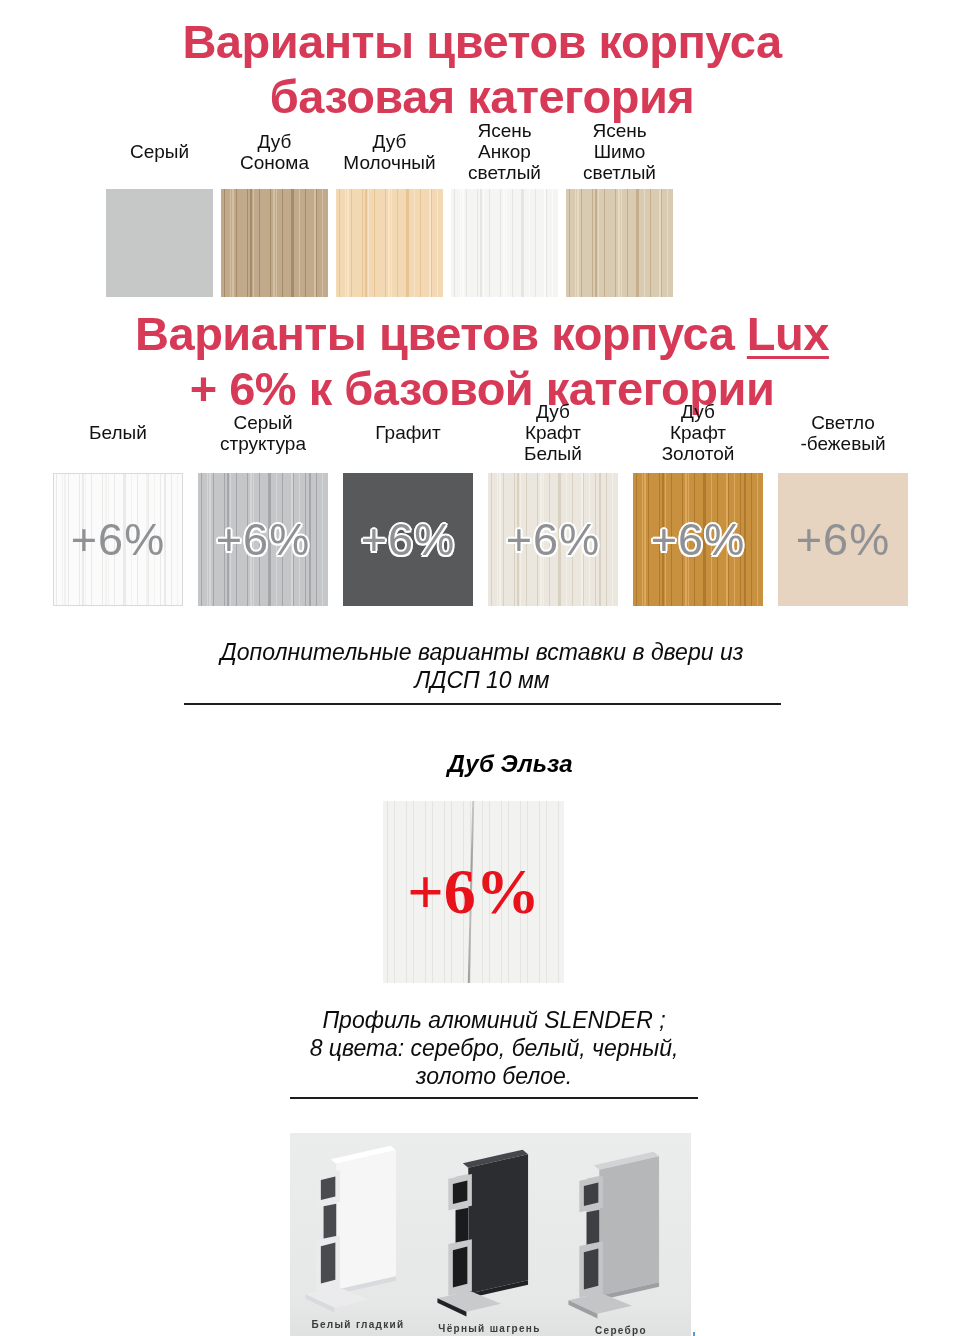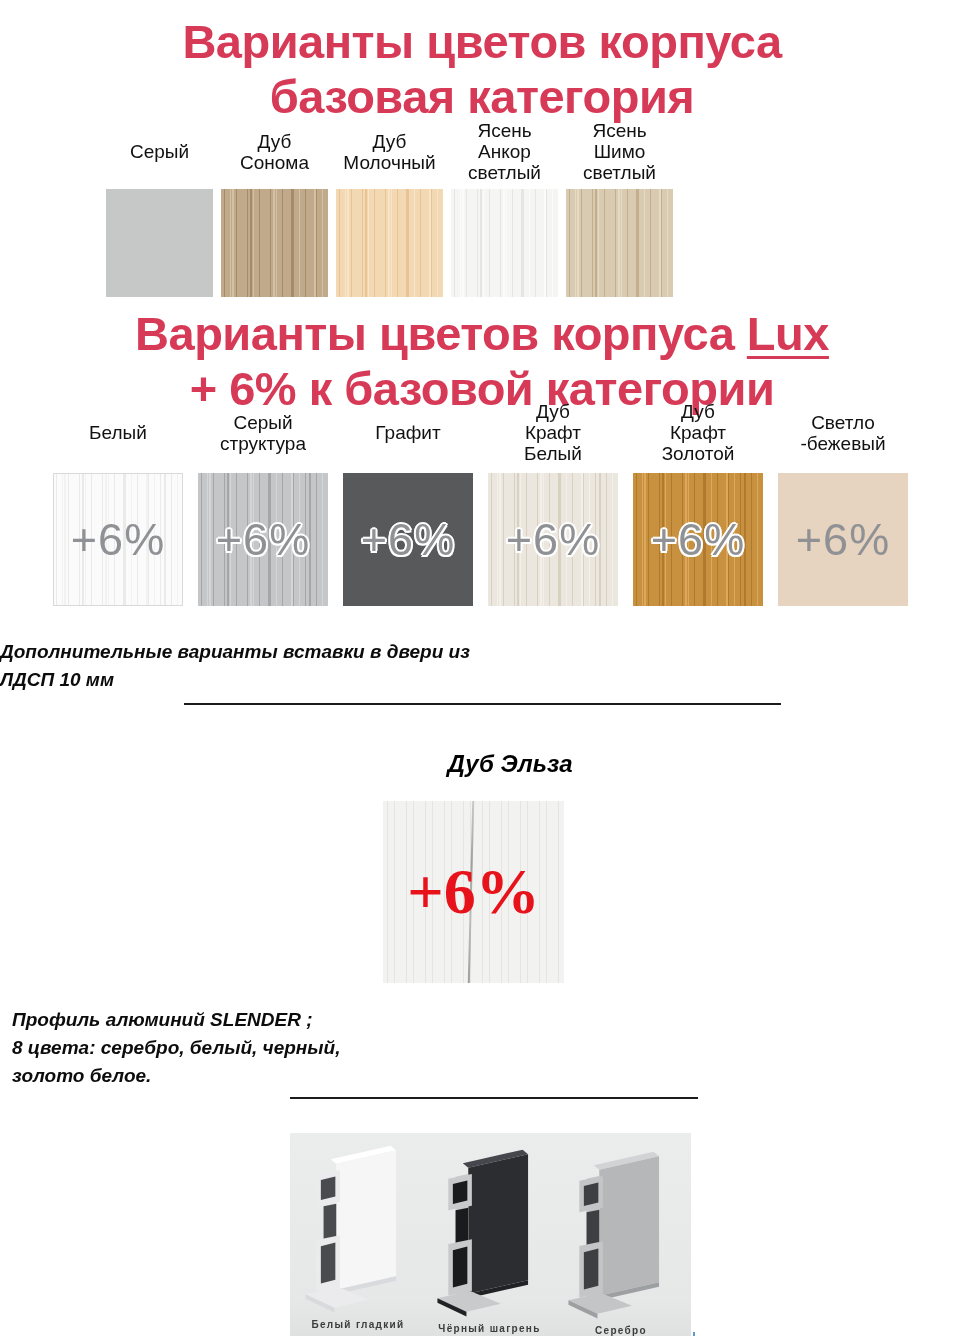--- a/index.html
+++ b/index.html
@@ -30,22 +30,22 @@
     background-image:
       repeating-linear-gradient(90deg, transparent 0 3px, var(--c2) 3px 4px, transparent 4px 9px,
         var(--c3) 9px 10px, transparent 10px 15px, var(--c2) 15px 16px, transparent 16px 23px),
       repeating-linear-gradient(90deg, transparent 0 11px, var(--c3) 11px 13px, transparent 13px 29px,
         var(--c2) 29px 31px, transparent 31px 41px);}
   .badge{position:absolute;inset:0;display:flex;align-items:center;justify-content:center;
          font-size:45px;letter-spacing:1px;font-weight:400;}
   .badge.halo{text-shadow:2px 0 0 #fff,-2px 0 0 #fff,0 2px 0 #fff,0 -2px 0 #fff,
               1.5px 1.5px 0 #fff,-1.5px 1.5px 0 #fff,1.5px -1.5px 0 #fff,-1.5px -1.5px 0 #fff;}
   
-  .note{position:absolute;left:0;width:100%;text-align:left;
-        font-size:19px;font-weight:700;font-style:italic;line-height:28px;color:#0c0c0c;}
+  .note{position:absolute;left:0;width:100%;text-align:center;
+        font-size:23px;font-weight:400;font-style:italic;line-height:28px;color:#0c0c0c;}
   #insert-note{top:638px;}
   #profile-note{top:1006px;margin-left:12px;}
   .rule{height:2px;background:#1c1c1c;margin:9px auto 0;}
   #insert-note .rule{width:597px;}
   #profile-note .rule{width:408px;margin-top:7px;}
   
   #elza-label{position:absolute;top:750px;left:0;width:100%;text-align:center;
               font-size:24px;font-weight:700;font-style:italic;padding-left:28px;}
   #elza-swatch{position:absolute;top:801px;left:383px;width:181px;height:182px;
     background-color:var(--c1);

